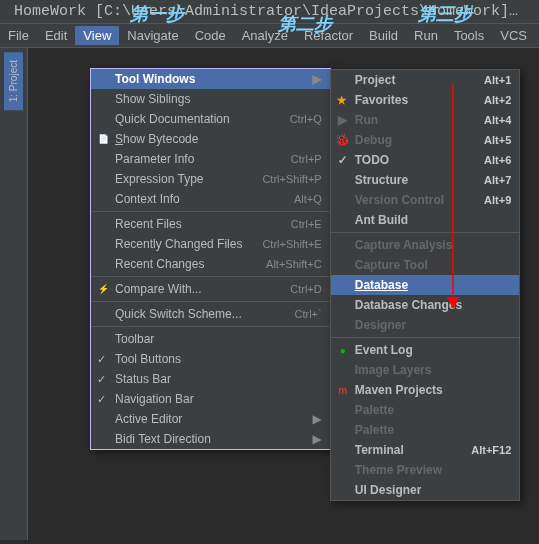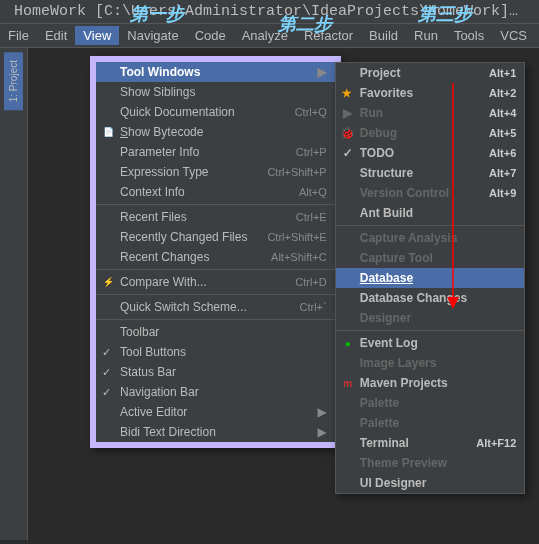--- a/index.html
+++ b/index.html
@@ -83,24 +83,24 @@
     
     .editor-area {
       flex: 1;
       background: #2b2b2b;
       position: relative;
     }
 
     
     .dropdown-menu {
       position: absolute;
-      top: 8px;
+      top: 20px;
       left: 62px;
       background: #3c3f41;
-      border: 6px solid #c4b5fd;
+      border: 1px solid #c4b5fd;
       box-shadow: 3px 3px 8px rgba(0,0,0,0.5);
       min-width: 220px;
       z-index: 100;
     }
 
     .dropdown-item {
       display: flex;
       align-items: center;
       padding: 3px 8px 3px 24px;
       color: #bbbbbb;

